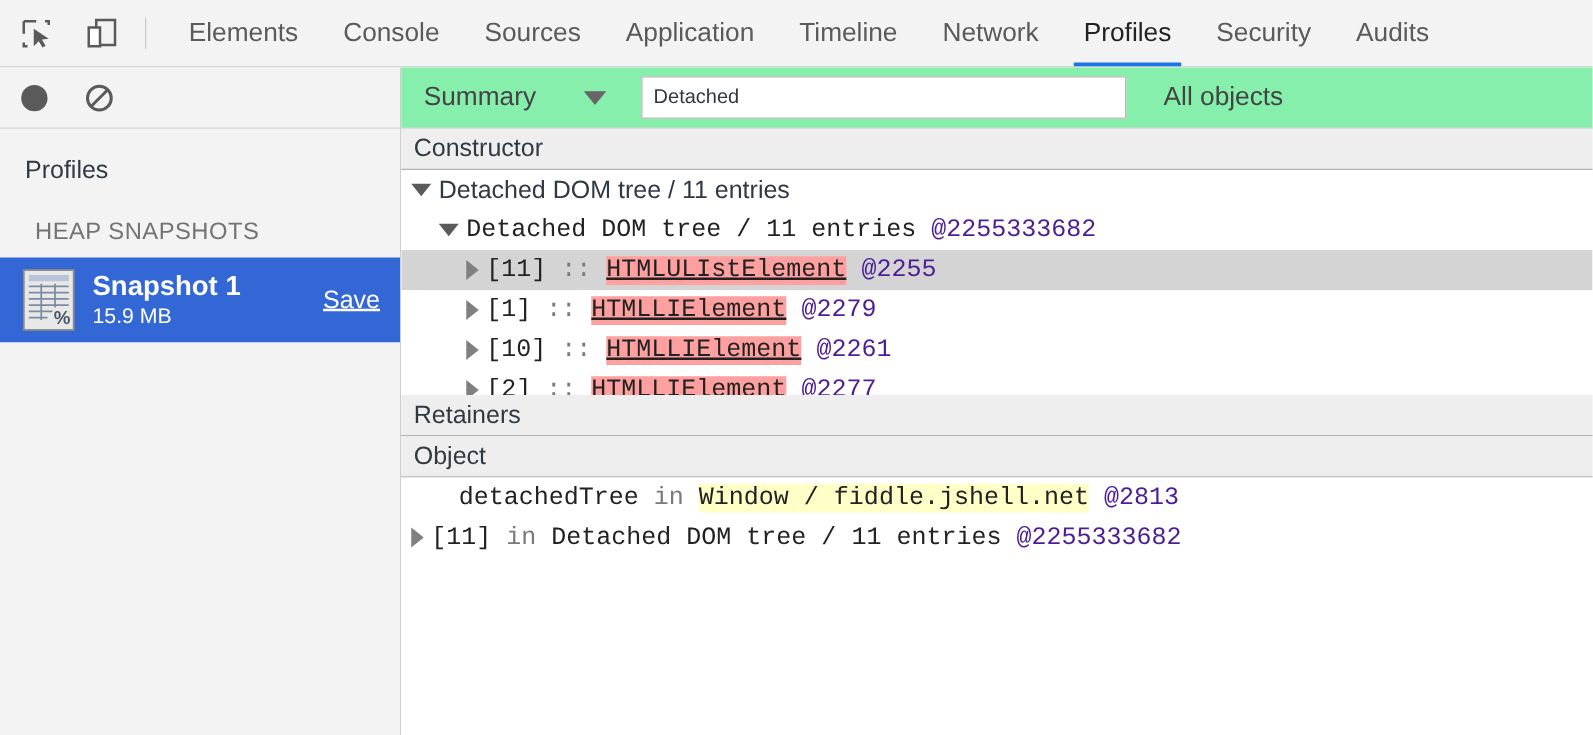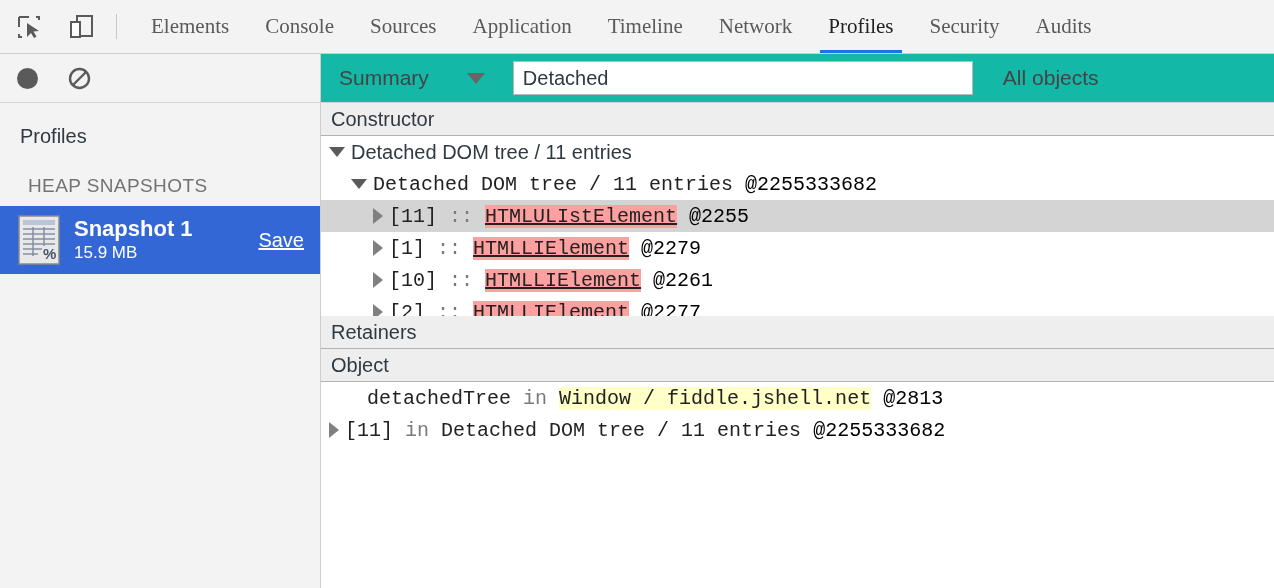--- a/index.html
+++ b/index.html
@@ -59,21 +59,20 @@
   }
   .tab {
     display: flex;
     align-items: center;
     padding: 11px 18px;
     font-size: 21px;
     color: #5a5a5a;
     cursor: pointer;
     position: relative;
     white-space: nowrap;
-    font-family: Liberation Serif, serif;
   }
   .tab.active {
     color: #222222;
   }
   .tab.active::after {
     content: "";
     position: absolute;
     left: 10px;
     right: 10px;
     bottom: 0;
@@ -177,21 +176,21 @@
   .main {
     flex: 1;
     display: flex;
     flex-direction: column;
     min-width: 0;
     background: #ffffff;
   }
   .main-toolbar {
     height: 49px;
     min-height: 49px;
-    background: #14b8a6;
+    background: #86efac;
     border-bottom: 1px solid #d6d6d6;
     display: flex;
     align-items: center;
     padding-left: 18px;
     box-sizing: border-box;
   }
   .view-select {
     display: flex;
     align-items: center;
     cursor: pointer;
@@ -203,29 +202,29 @@
   .caret {
     margin-left: 38px;
     margin-right: 28px;
     width: 0;
     height: 0;
     border-left: 9px solid transparent;
     border-right: 9px solid transparent;
     border-top: 11px solid #666666;
   }
   .search-box {
-    width: 460px;
+    width: 388px;
     height: 34px;
     background: #ffffff;
     border: 1px solid #b8b8b8;
     display: flex;
     align-items: center;
     padding: 0 9px;
     box-sizing: border-box;
-    font-size: 20px;
+    font-size: 16px;
     color: #303942;
     cursor: text;
   }
   .objects-filter {
     font-size: 21px;
     color: #444444;
     margin-left: 30px;
     cursor: pointer;
   }
 
@@ -290,21 +289,21 @@
     margin-right: 0;
   }
   .hl-pink {
     background: #ffa0a0;
     text-decoration: underline;
   }
   .hl-yellow {
     background: #ffffc8;
   }
   .dim {
-    color: #000000;
+    color: #4c1d95;
   }
   .mid {
     color: #7a7a7a;
   }
 
   
   .retainers-pane {
     flex: 1;
     background: #ffffff;
     min-height: 0;

